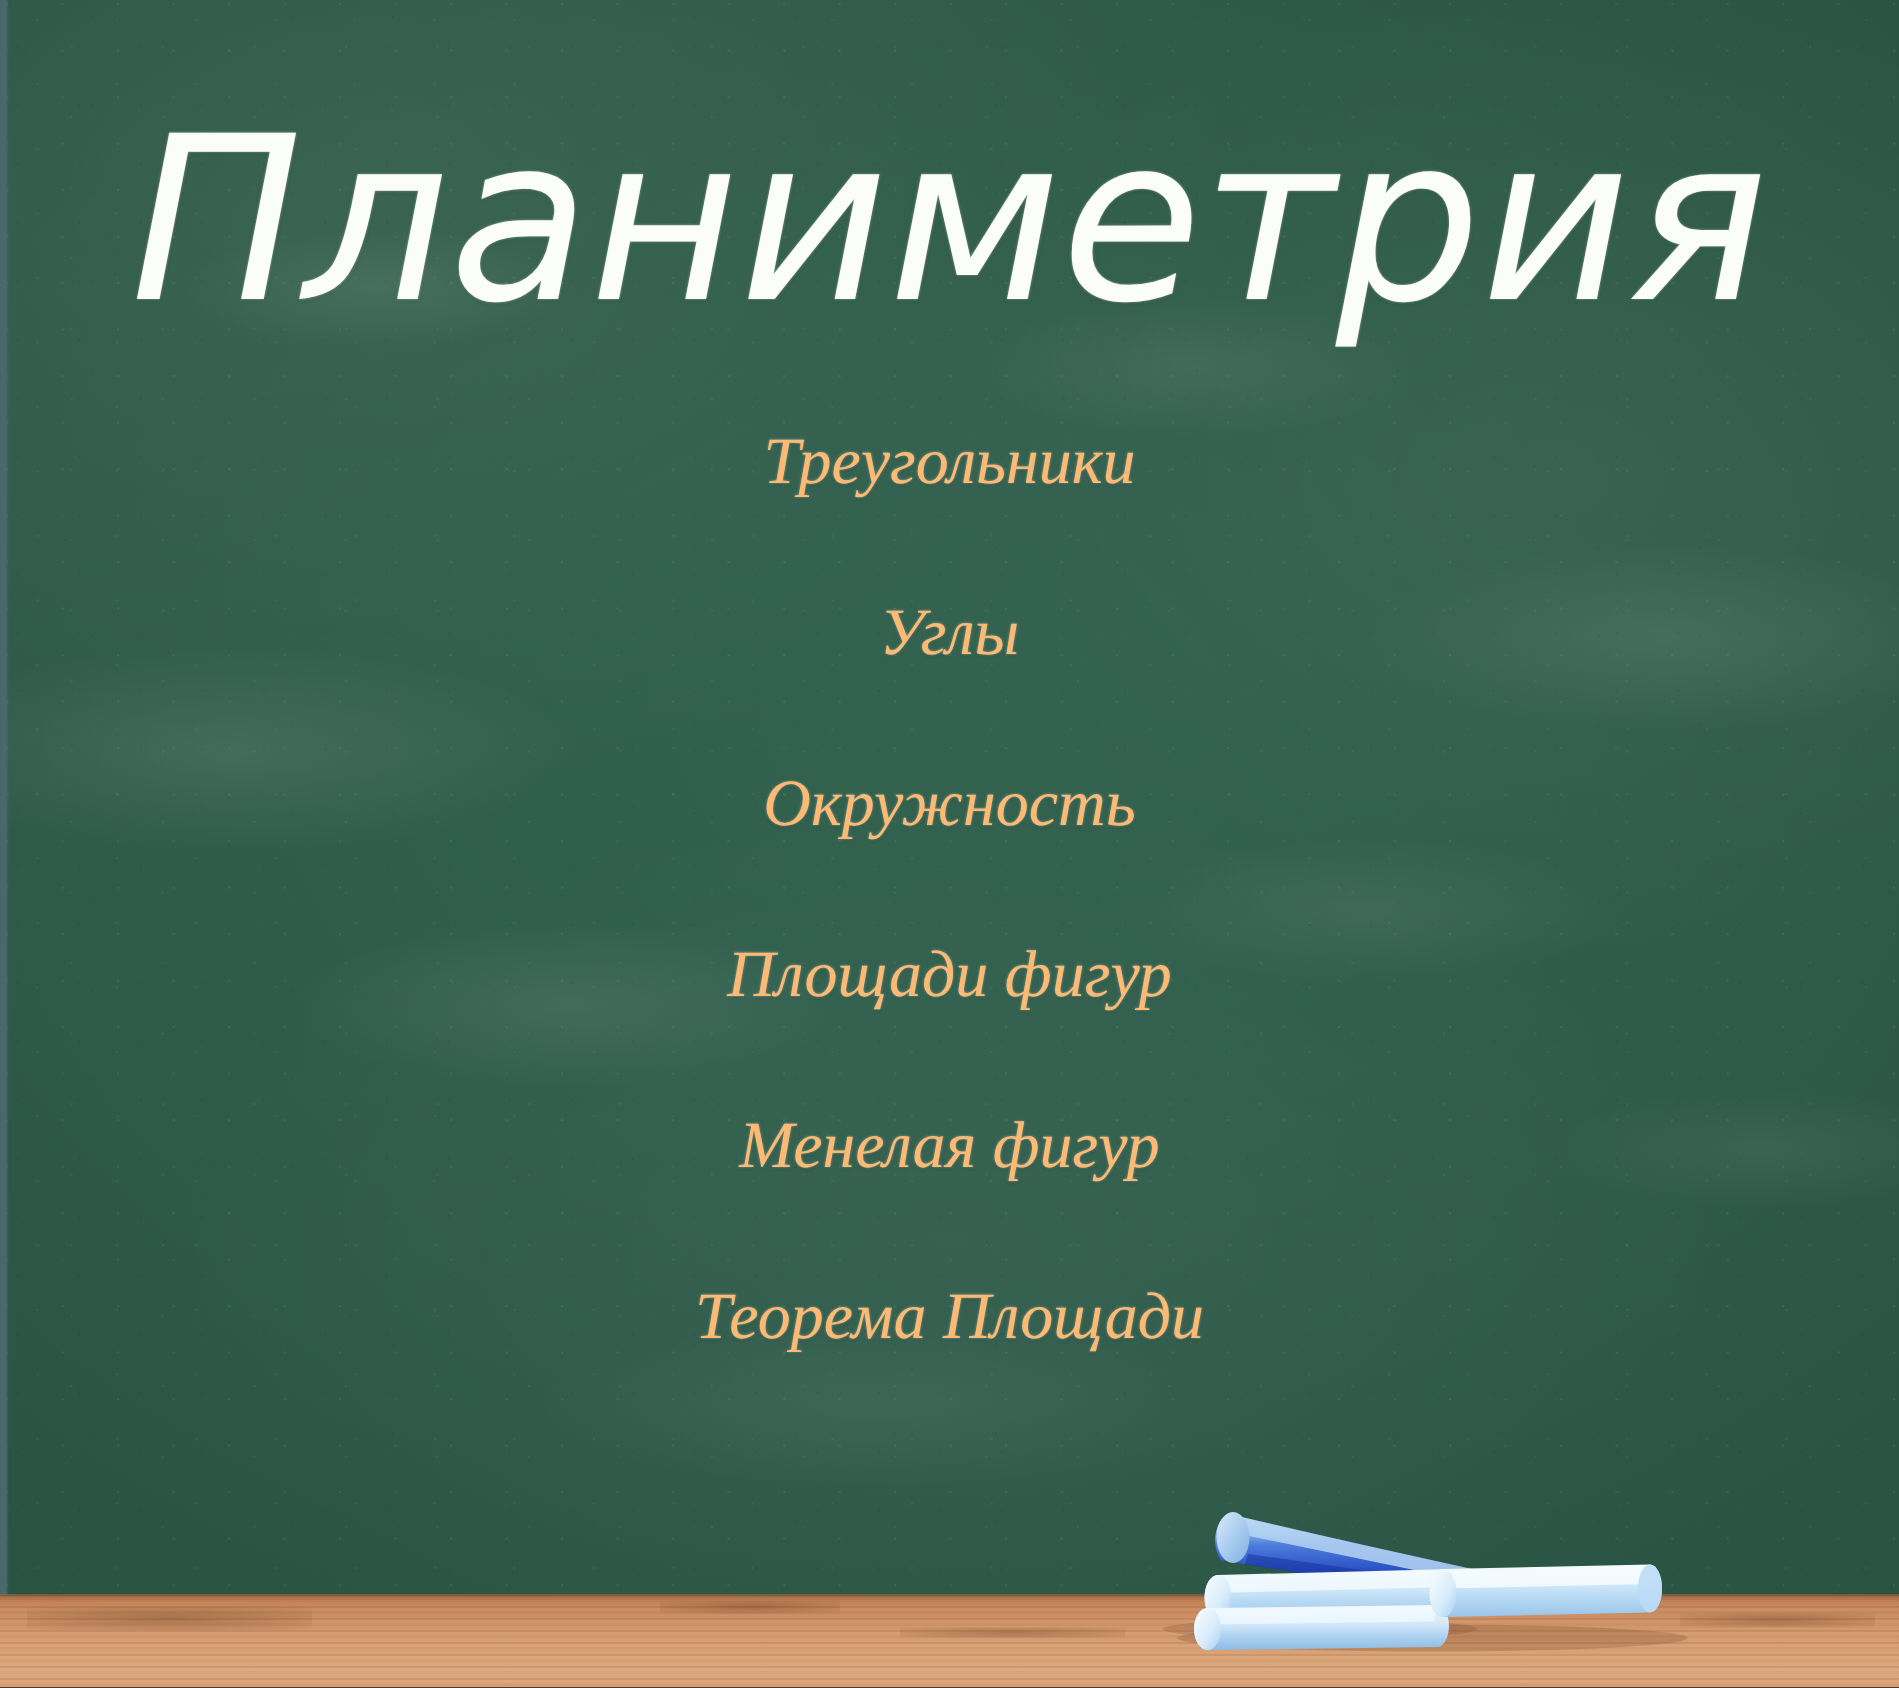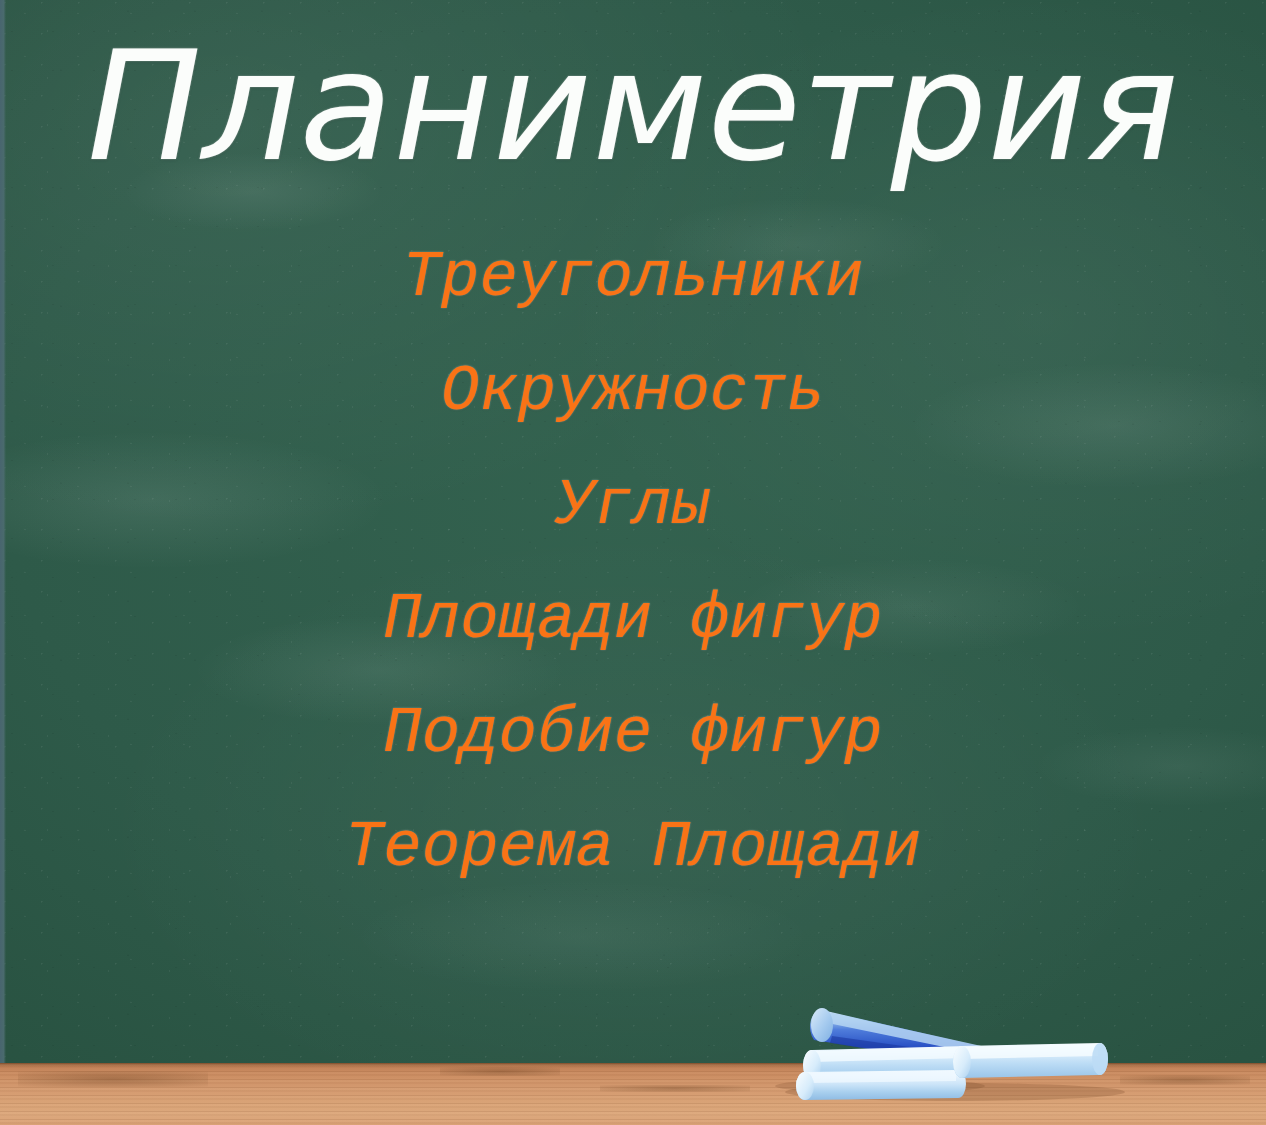--- a/index.html
+++ b/index.html
@@ -68,20 +68,21 @@
     z-index: 3;
   }
 
   
   .content {
     position: absolute;
     inset: 0;
     z-index: 4;
     text-align: center;
     color: #ffffff;
+    margin-top: 40px;
   }
   .title {
     position: absolute;
     left: 0; right: 0;
     top: 22px;
     font-family: "DejaVu Sans", sans-serif;
     font-style: italic;
     font-weight: 400;
     font-size: 152px;
     line-height: 1.12;
@@ -89,28 +90,28 @@
     color: #fbfdfb;
     text-shadow: 0 0 2px rgba(255,255,255,0.45), 0 1px 3px rgba(0,0,0,0.18);
     white-space: nowrap;
   }
   .topics {
     position: absolute;
     left: 0; right: 0;
     top: 246px;
   }
   .topic {
-    font-family: Liberation Mono, monospace;
+    font-family: Liberation Serif, serif;
     font-style: italic;
     font-weight: 400;
-    font-size: 64px;
+    font-size: 44px;
     line-height: 1.0;
     height: 62px;
     margin-bottom: 52px;
-    color: #f97316;
+    color: #fdba74;
     text-shadow: 0 0 2px rgba(255,255,255,0.4), 0 1px 2px rgba(0,0,0,0.16);
     white-space: nowrap;
   }
 
   
   .ledge {
     position: absolute;
     left: 0;
     top: 1063px;
     width: 1266px;
@@ -160,24 +161,24 @@
 
 <div class="stage">
 
   <div class="board"></div>
   <div class="board-edge-left"></div>
 
   <div class="content">
     <div class="title">Планиметрия</div>
     <div class="topics">
       <div class="topic">Треугольники</div>
+      <div class="topic">Углы</div>
       <div class="topic">Окружность</div>
-      <div class="topic">Углы</div>
       <div class="topic">Площади фигур</div>
-      <div class="topic">Подобие фигур</div>
+      <div class="topic">Менелая фигур</div>
       <div class="topic">Теорема Площади</div>
     </div>
   </div>
 
   <div class="ledge">
     <div class="ledge-top-shadow"></div>
     <div class="ledge-grain"></div>
     <div class="ledge-knot" style="left:18px; top:8px; width:190px; height:16px;"></div>
     <div class="ledge-knot" style="left:440px; top:4px; width:120px; height:9px;"></div>
     <div class="ledge-knot" style="left:600px; top:22px; width:150px; height:7px;"></div>

